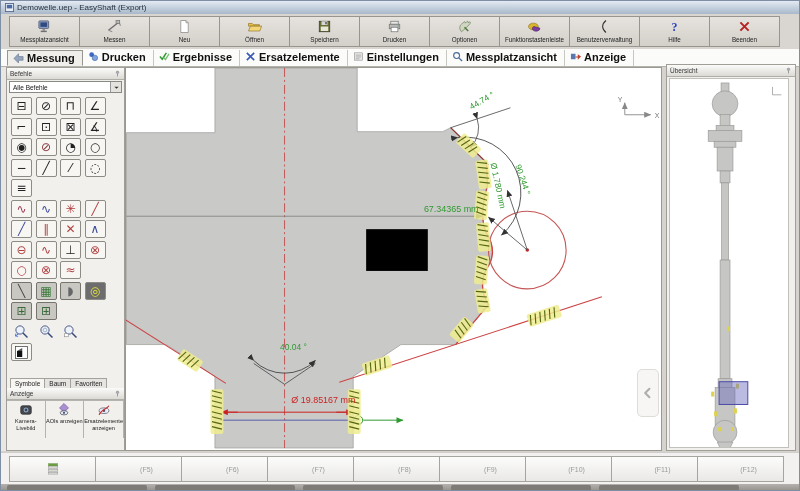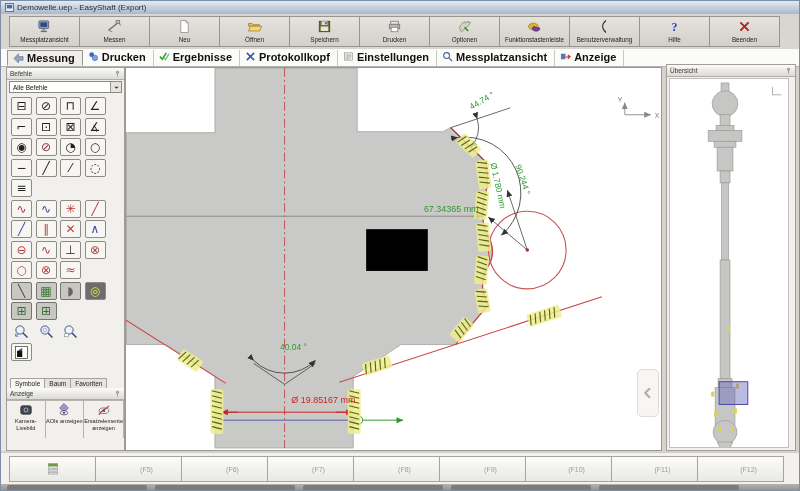--- a/index.html
+++ b/index.html
@@ -227,21 +227,21 @@
         </span>
         <span>Ergebnisse</span>
       </div>
 
       <div class="tab">
         <span class="tab-ic">
           <svg viewBox="0 0 12 12">
             <path d="M2,2 L10,10 M10,2 L2,10" stroke="#3b5ab8" stroke-width="1.8"></path>
           </svg>
         </span>
-        <span>Protokollkopf</span>
+        <span>Ersatzelemente</span>
       </div>
 
       <div class="tab">
         <span class="tab-ic">
           <svg viewBox="0 0 12 12">
             <rect x="1.5" y="2" width="9" height="8" fill="#e8e8e8" stroke="#888" stroke-width="0.6"></rect>
             <path d="M3,4.5 h6 M3,6.5 h6 M3,8.5 h4" stroke="#999" stroke-width="0.8"></path>
           </svg>
         </span>
         <span>Einstellungen</span>

